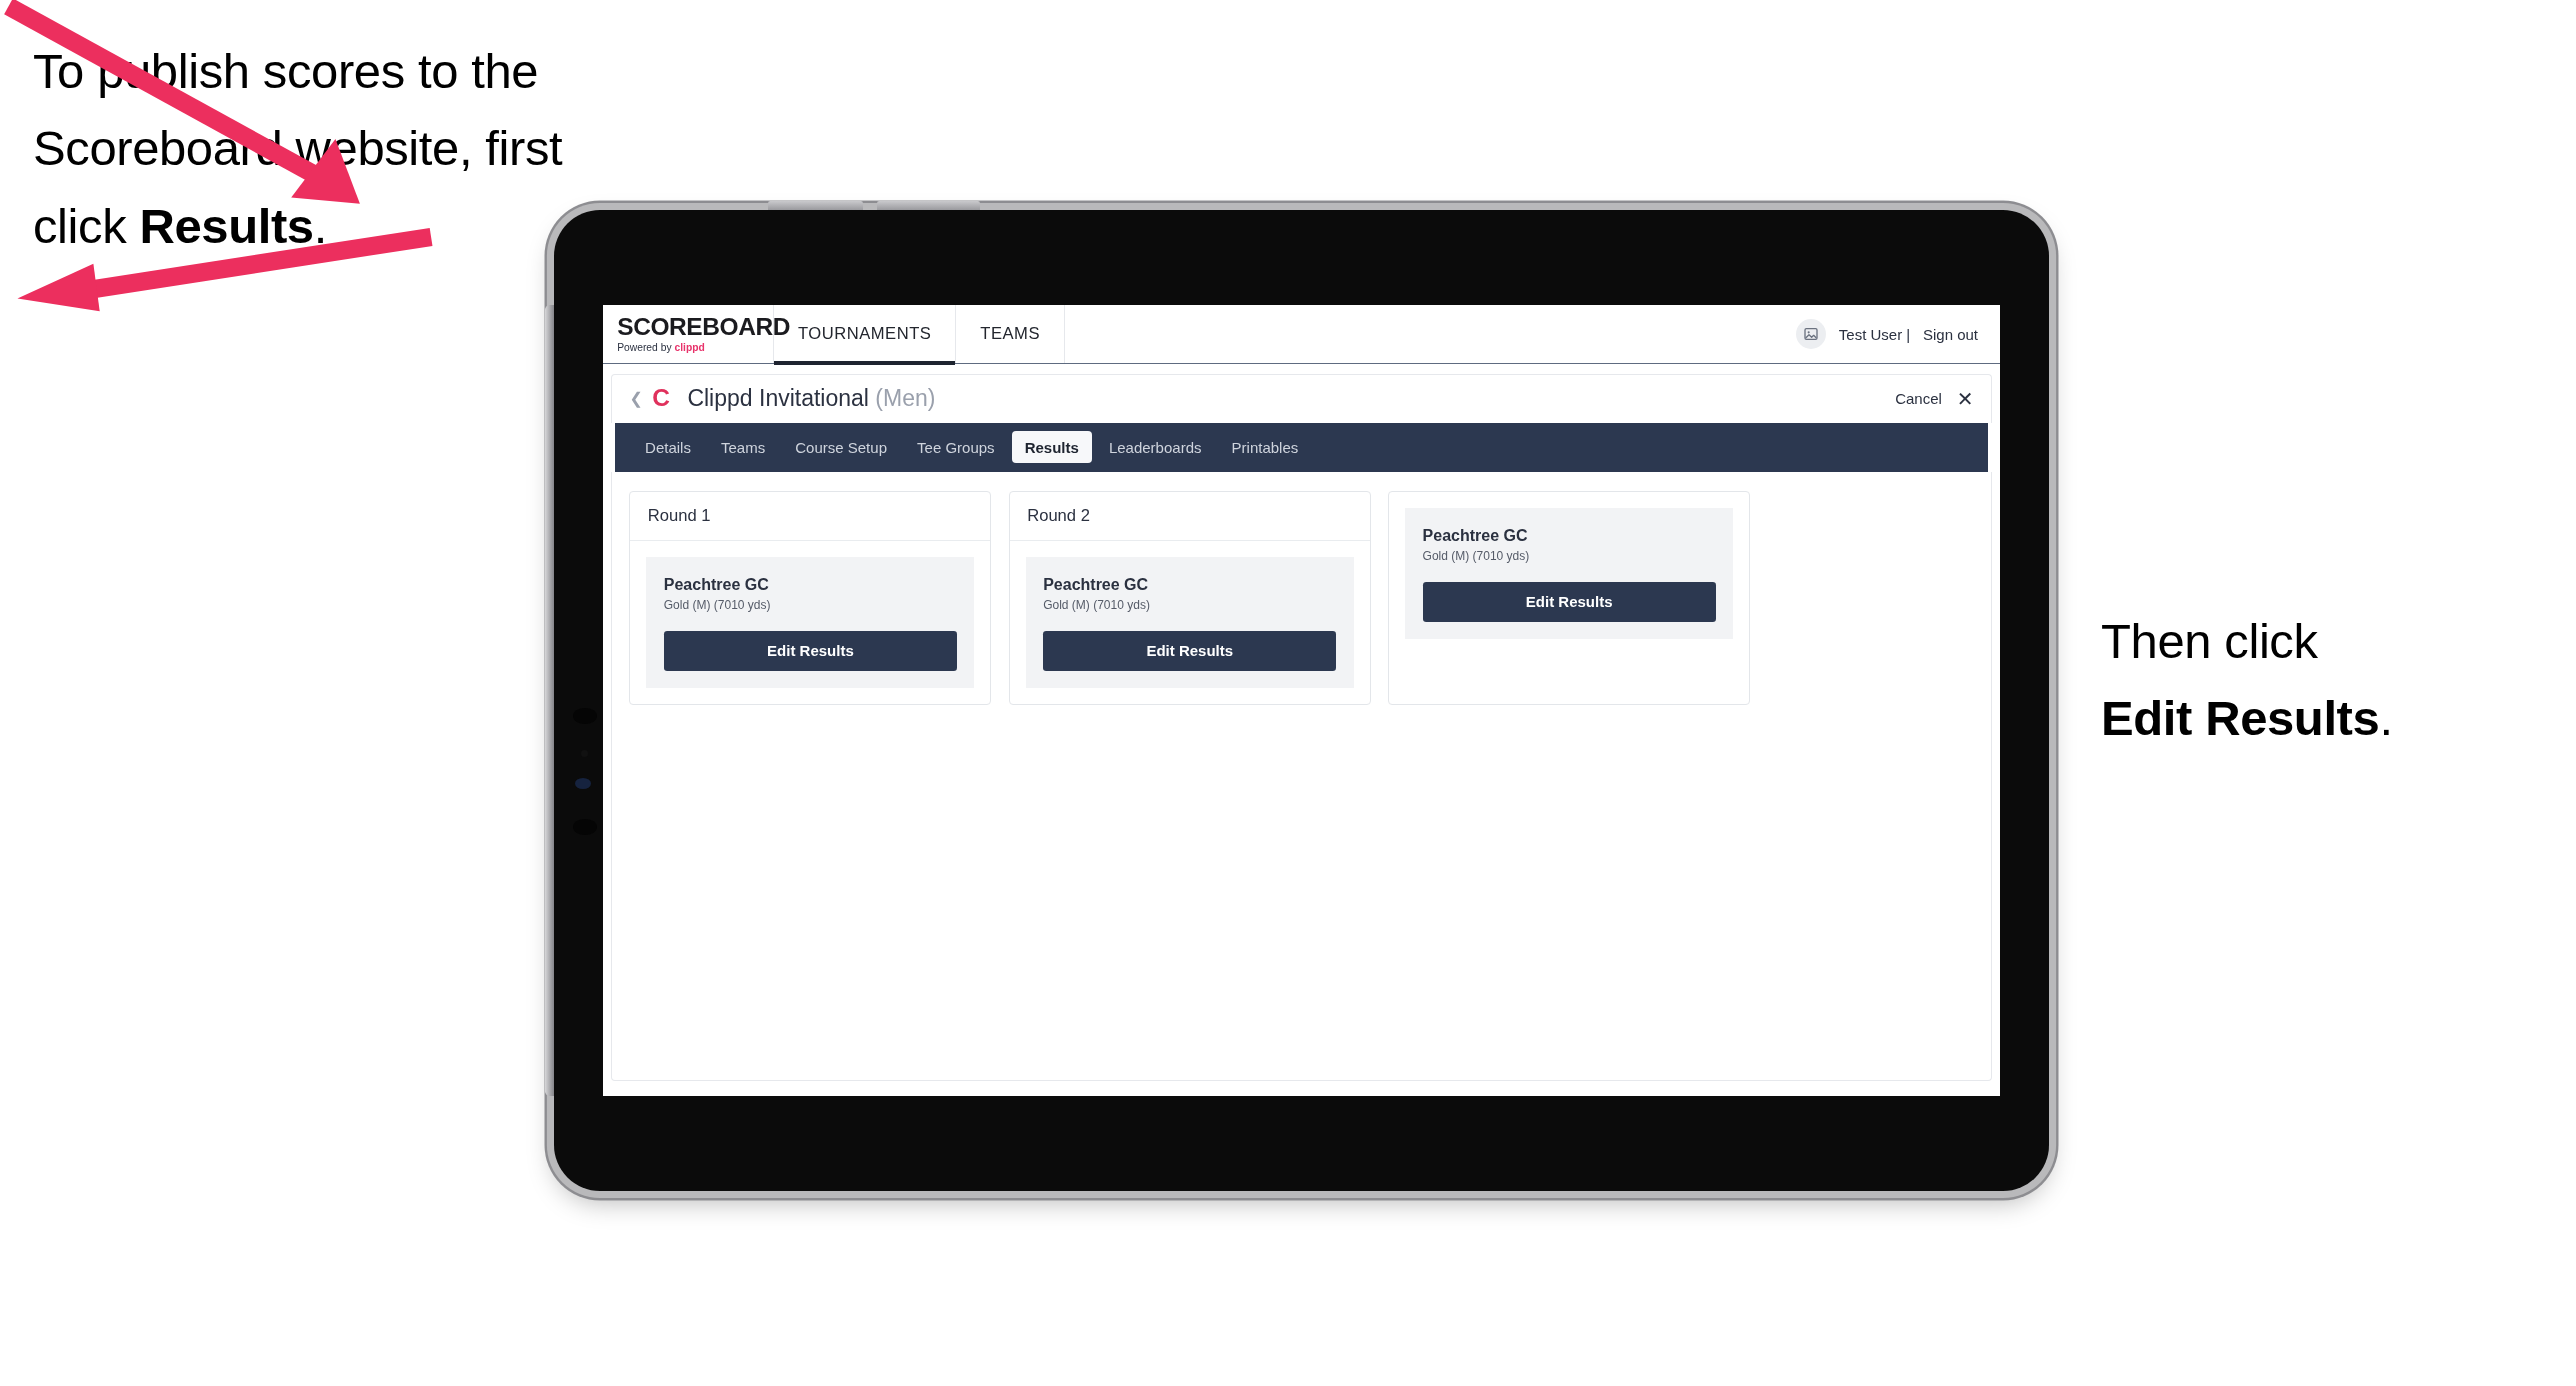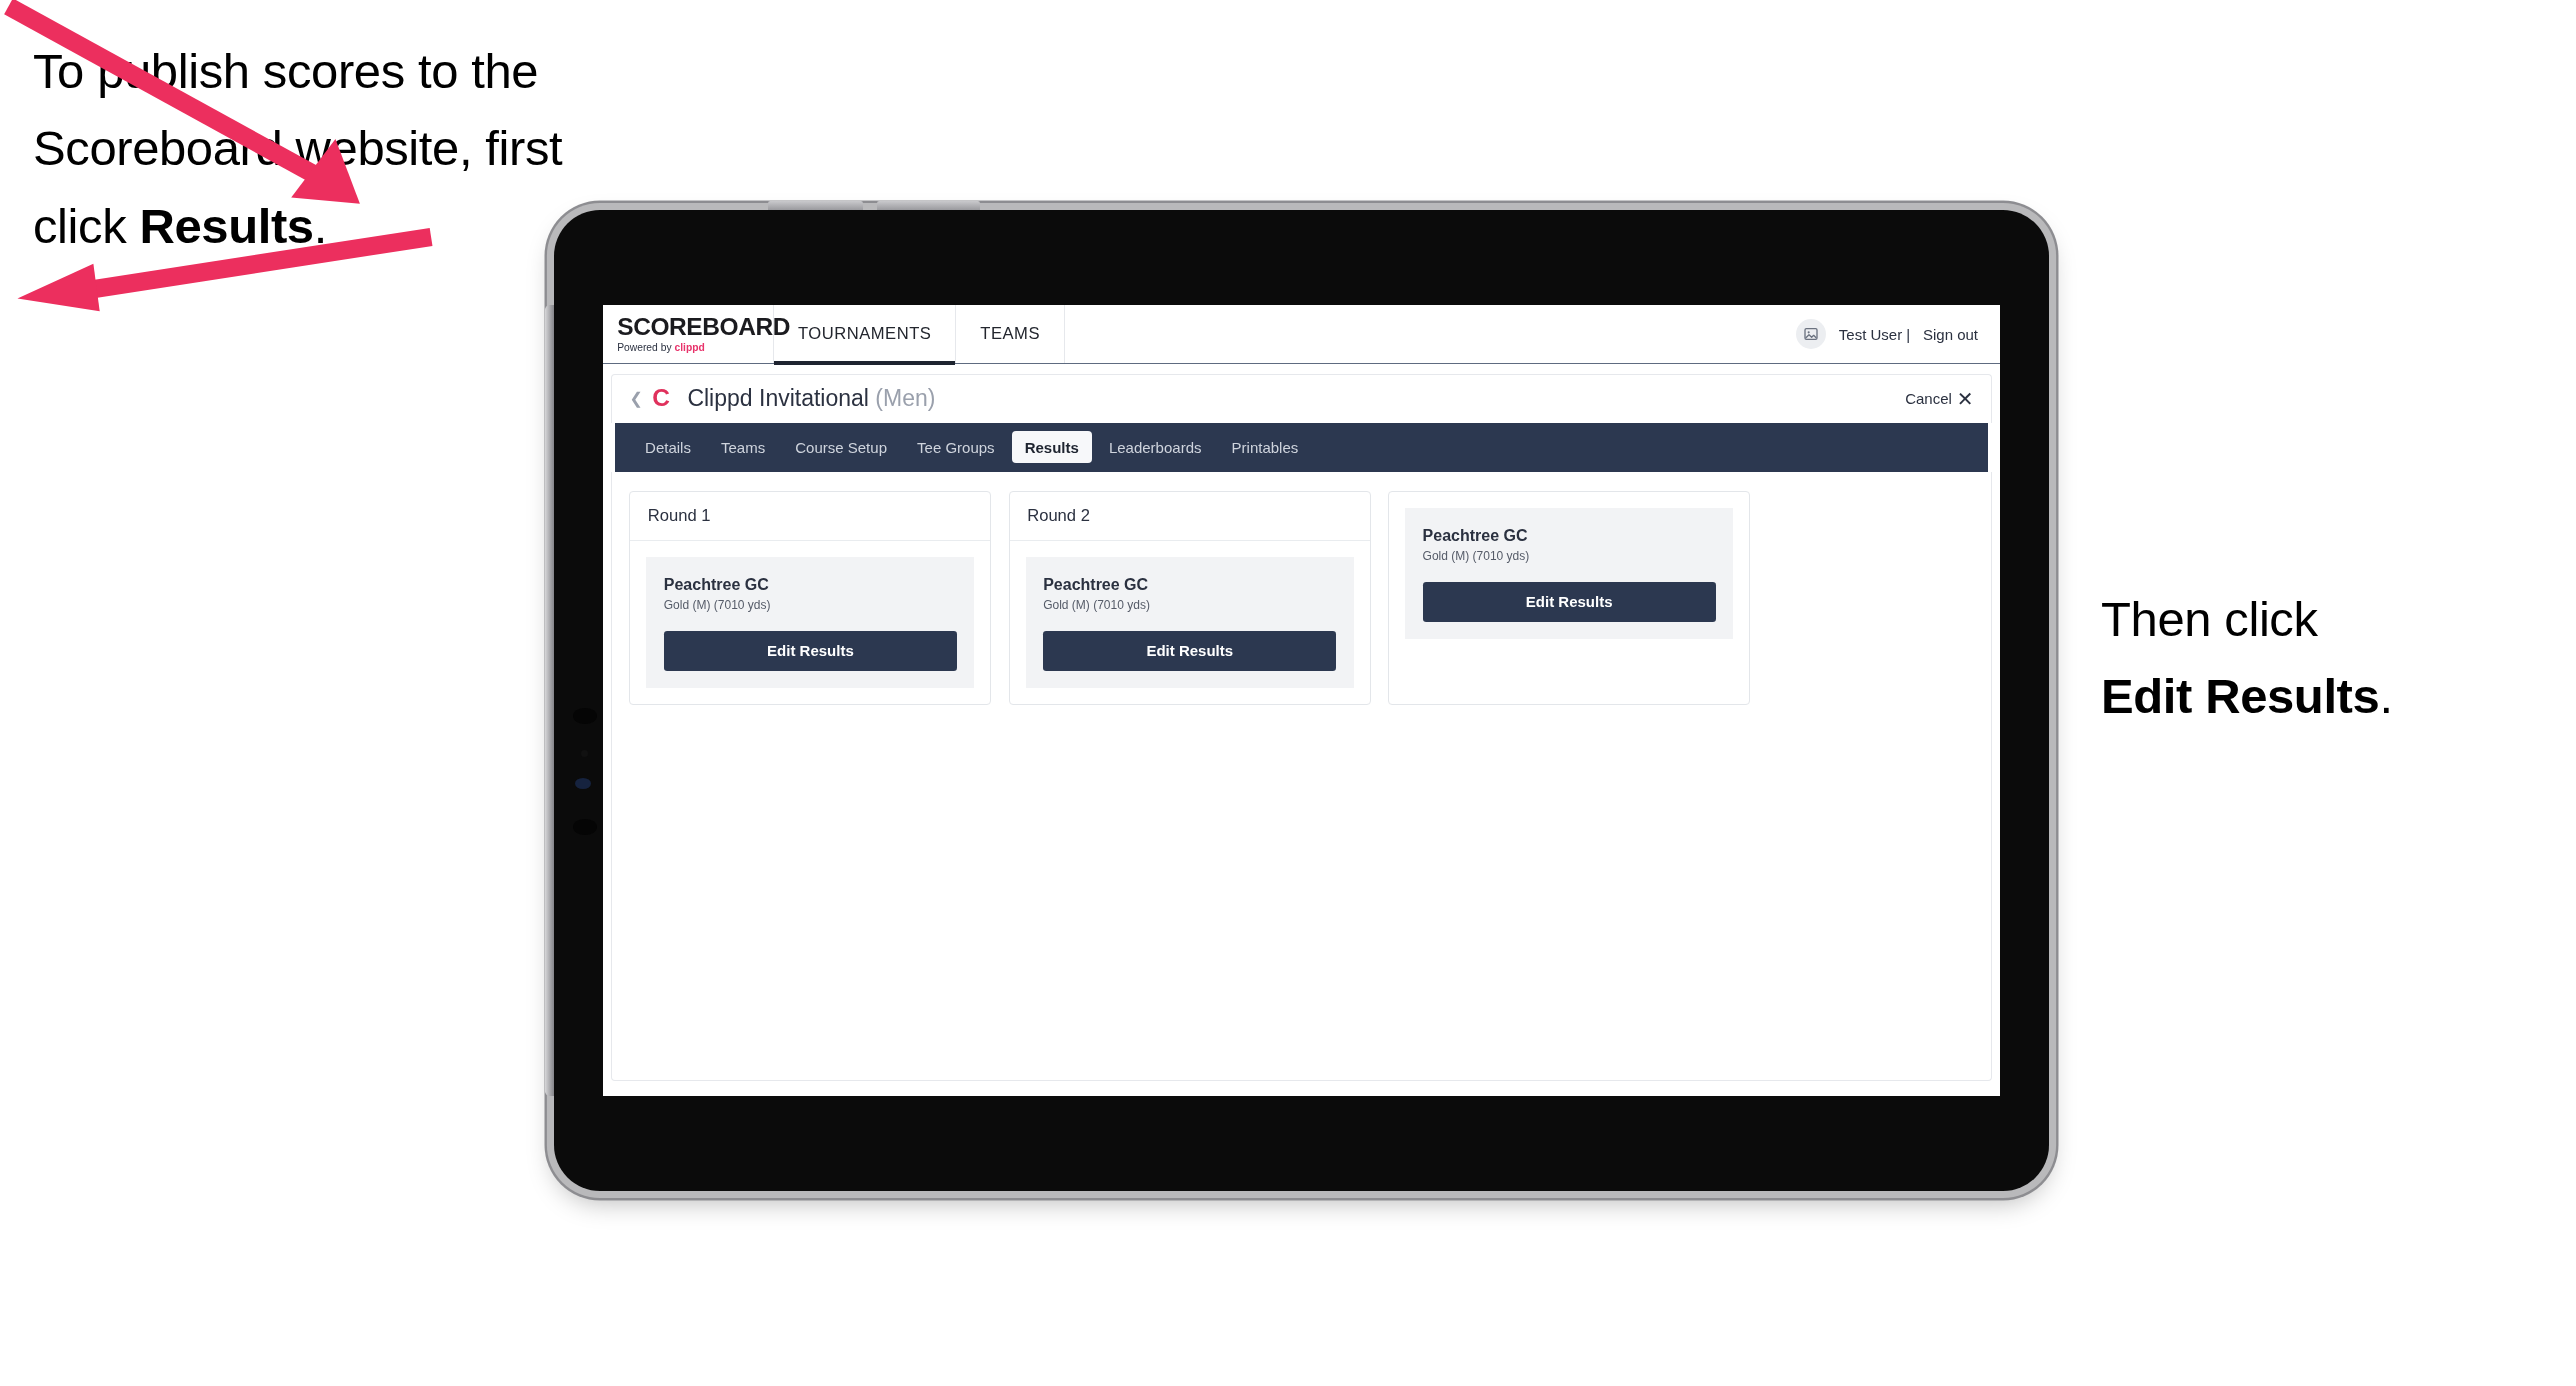--- a/index.html
+++ b/index.html
@@ -29,21 +29,21 @@
   }
   #annotation-left {
     left: 33px;
     top: 33px;
     width: 554px;
     font-size: 49px;
     line-height: 1.58;
   }
   #annotation-right {
     left: 2101px;
-    top: 581px;
+    top: 603px;
     width: 443px;
     font-size: 49px;
     line-height: 1.58;
   }
   .annotation b { font-weight: 700; }
 
   
   .arrow-svg { position: absolute; overflow: visible; pointer-events: none; }
   #arrow-left-wrap  { left: 443px; top: 261px;  width: 554px; height: 229px; }
   #arrow-right-wrap { left: 1606px; top: 601px; width: 443px; height: 87px; }
@@ -190,21 +190,21 @@
     font-weight: 700;
     font-size: 24.5px;
     color: #e0315c;
     line-height: 1;
     margin-right: 17.4px;
   }
   #tournament-title { font-size: 23px; color: #2b3140; }
   #tournament-title .muted { color: #9aa0ac; }
   #tournament-bar-right {
     margin-left: auto;
-    display: flex; align-items: center; gap: 5px;
+    display: flex; align-items: center; gap: 15px;
     cursor: pointer;
   }
   #cancel-label { font-size: 15px; color: #2b3140; }
   #cancel-x { font-size: 20px; color: #2b3140; line-height: 1; }
 
   
   #section-nav {
     margin: 0 12px;
     height: 49px;
     background: #2c3850;

